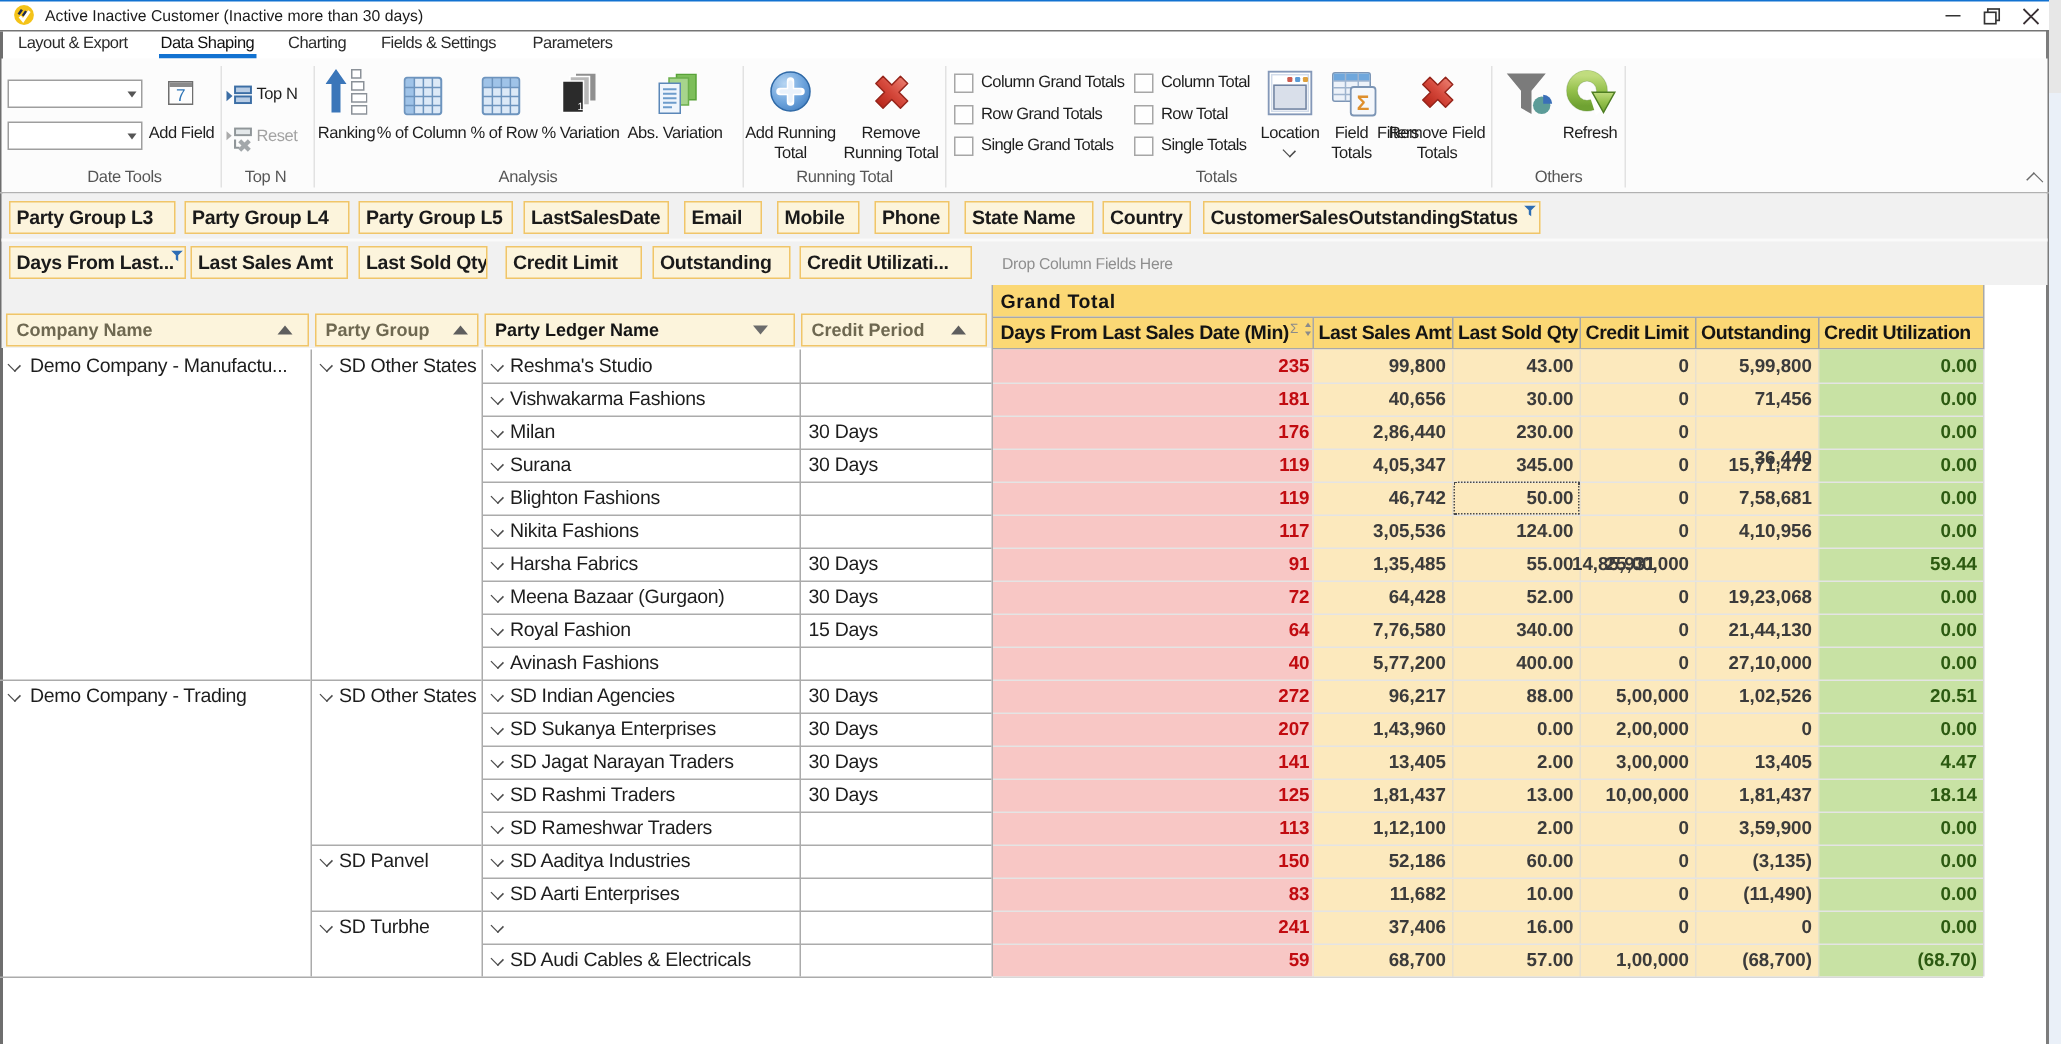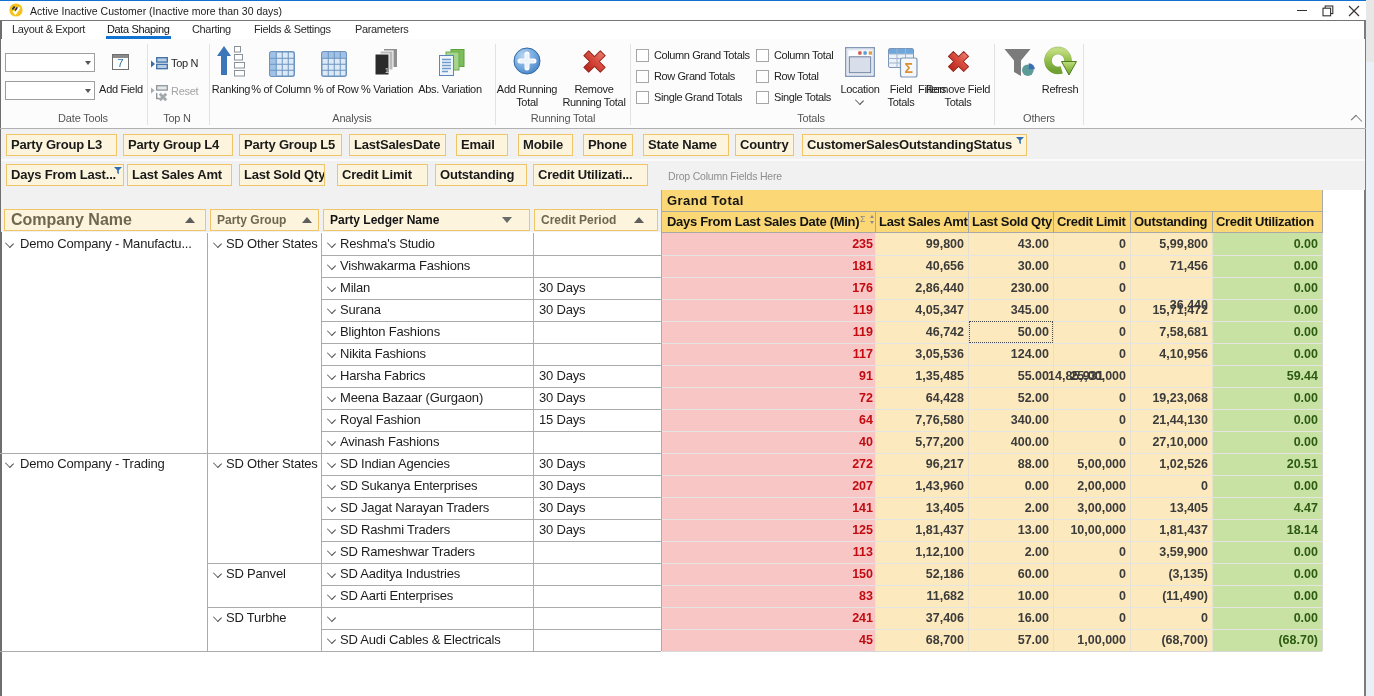--- a/index.html
+++ b/index.html
@@ -249,21 +249,21 @@
 <div class="a" style="left:1322px;top:190px;width:1px;height:43px;background:#A8A8A8;"></div>
 <div class="t" style="left:667px;top:212px;line-height:20px;font-size:13px;font-weight:bold;color:#141414;letter-spacing:-0.3px;">Days From Last Sales Date (Min)</div>
 <div class="t" style="left:879px;top:212px;line-height:20px;font-size:13px;font-weight:bold;color:#141414;letter-spacing:-0.3px;">Last Sales Amt</div>
 <div class="t" style="left:972px;top:212px;line-height:20px;font-size:13px;font-weight:bold;color:#141414;letter-spacing:-0.3px;">Last Sold Qty</div>
 <div class="t" style="left:1057px;top:212px;line-height:20px;font-size:13px;font-weight:bold;color:#141414;letter-spacing:-0.3px;">Credit Limit</div>
 <div class="t" style="left:1134px;top:212px;line-height:20px;font-size:13px;font-weight:bold;color:#141414;letter-spacing:-0.3px;">Outstanding</div>
 <div class="t" style="left:1216px;top:212px;line-height:20px;font-size:13px;font-weight:bold;color:#141414;letter-spacing:-0.3px;">Credit Utilization</div>
 <div class="t" style="left:860px;top:213px;line-height:12px;font-size:9px;font-weight:normal;color:#8A8A8A;letter-spacing:0px;">Σ</div>
 <div class="a" style="left:869.5px;top:214.5px;width:0;height:0;border-left:2.5px solid transparent;border-right:2.5px solid transparent;border-bottom:3px solid #8A8A8A;"></div>
 <div class="a" style="left:869.5px;top:220.5px;width:0;height:0;border-left:2.5px solid transparent;border-right:2.5px solid transparent;border-top:3px solid #8A8A8A;"></div>
-<div class="chip" style="left:4px;top:209px;width:194px;font-size:16px;letter-spacing:0px;padding-left:6px;color:#6E6851">Company Name</div>
+<div class="chip" style="left:4px;top:209px;width:194px;font-size:12px;letter-spacing:0px;padding-left:6px;color:#6E6851">Company Name</div>
 <div class="a" style="left:185px;top:217.0px;width:0;height:0;border-left:5px solid transparent;border-right:5px solid transparent;border-bottom:6px solid #5E5E5E;"></div>
 <div class="chip" style="left:210px;top:209px;width:101px;font-size:12px;letter-spacing:0px;padding-left:6px;color:#6E6851">Party Group</div>
 <div class="a" style="left:302px;top:217.0px;width:0;height:0;border-left:5px solid transparent;border-right:5px solid transparent;border-bottom:6px solid #5E5E5E;"></div>
 <div class="chip" style="left:323px;top:209px;width:199px;font-size:12px;letter-spacing:0px;padding-left:6px;color:#141414">Party Ledger Name</div>
 <div class="a" style="left:502px;top:217.0px;width:0;height:0;border-left:5px solid transparent;border-right:5px solid transparent;border-top:6px solid #6B6B6B;"></div>
 <div class="chip" style="left:534px;top:209px;width:116px;font-size:12px;letter-spacing:0px;padding-left:6px;color:#6E6851">Credit Period</div>
 <div class="a" style="left:634px;top:217.0px;width:0;height:0;border-left:5px solid transparent;border-right:5px solid transparent;border-bottom:6px solid #5E5E5E;"></div>
 <div class="a" style="left:662px;top:233px;width:213px;height:418px;background:#F8C7C5;"></div>
 <div class="a" style="left:875px;top:233px;width:337px;height:418px;background:#FCE9BD;"></div>
 <div class="a" style="left:1212px;top:233px;width:110px;height:418px;background:#C8E2A4;"></div>
@@ -478,19 +478,19 @@
 <div class="t" style="left:889px;top:585px;width:160px;text-align:right;line-height:22px;font-size:12.5px;font-weight:bold;color:#3B3B3B;letter-spacing:0px;">10.00</div>
 <div class="t" style="left:966px;top:585px;width:160px;text-align:right;line-height:22px;font-size:12.5px;font-weight:bold;color:#3B3B3B;letter-spacing:0px;">0</div>
 <div class="t" style="left:1048px;top:585px;width:160px;text-align:right;line-height:22px;font-size:12.5px;font-weight:bold;color:#3B3B3B;letter-spacing:0px;">(11,490)</div>
 <div class="t" style="left:1158px;top:585px;width:160px;text-align:right;line-height:22px;font-size:12.5px;font-weight:bold;color:#2C5A11;letter-spacing:0px;">0.00</div>
 <div class="t" style="left:713px;top:607px;width:160px;text-align:right;line-height:22px;font-size:12.5px;font-weight:bold;color:#C10B10;letter-spacing:0px;">241</div>
 <div class="t" style="left:804px;top:607px;width:160px;text-align:right;line-height:22px;font-size:12.5px;font-weight:bold;color:#3B3B3B;letter-spacing:0px;">37,406</div>
 <div class="t" style="left:889px;top:607px;width:160px;text-align:right;line-height:22px;font-size:12.5px;font-weight:bold;color:#3B3B3B;letter-spacing:0px;">16.00</div>
 <div class="t" style="left:966px;top:607px;width:160px;text-align:right;line-height:22px;font-size:12.5px;font-weight:bold;color:#3B3B3B;letter-spacing:0px;">0</div>
 <div class="t" style="left:1048px;top:607px;width:160px;text-align:right;line-height:22px;font-size:12.5px;font-weight:bold;color:#3B3B3B;letter-spacing:0px;">0</div>
 <div class="t" style="left:1158px;top:607px;width:160px;text-align:right;line-height:22px;font-size:12.5px;font-weight:bold;color:#2C5A11;letter-spacing:0px;">0.00</div>
-<div class="t" style="left:713px;top:629px;width:160px;text-align:right;line-height:22px;font-size:12.5px;font-weight:bold;color:#C10B10;letter-spacing:0px;">45</div>
+<div class="t" style="left:713px;top:629px;width:160px;text-align:right;line-height:22px;font-size:12.5px;font-weight:bold;color:#C10B10;letter-spacing:0px;">59</div>
 <div class="t" style="left:804px;top:629px;width:160px;text-align:right;line-height:22px;font-size:12.5px;font-weight:bold;color:#3B3B3B;letter-spacing:0px;">68,700</div>
 <div class="t" style="left:889px;top:629px;width:160px;text-align:right;line-height:22px;font-size:12.5px;font-weight:bold;color:#3B3B3B;letter-spacing:0px;">57.00</div>
 <div class="t" style="left:966px;top:629px;width:160px;text-align:right;line-height:22px;font-size:12.5px;font-weight:bold;color:#3B3B3B;letter-spacing:0px;">1,00,000</div>
 <div class="t" style="left:1048px;top:629px;width:160px;text-align:right;line-height:22px;font-size:12.5px;font-weight:bold;color:#3B3B3B;letter-spacing:0px;">(68,700)</div>
 <div class="t" style="left:1158px;top:629px;width:160px;text-align:right;line-height:22px;font-size:12.5px;font-weight:bold;color:#2C5A11;letter-spacing:0px;">(68.70)</div>
 <div class="a" style="left:969px;top:321px;width:82px;height:20px;border:1px dotted #4A4A4A"></div>
 </div>
 </body></html>

